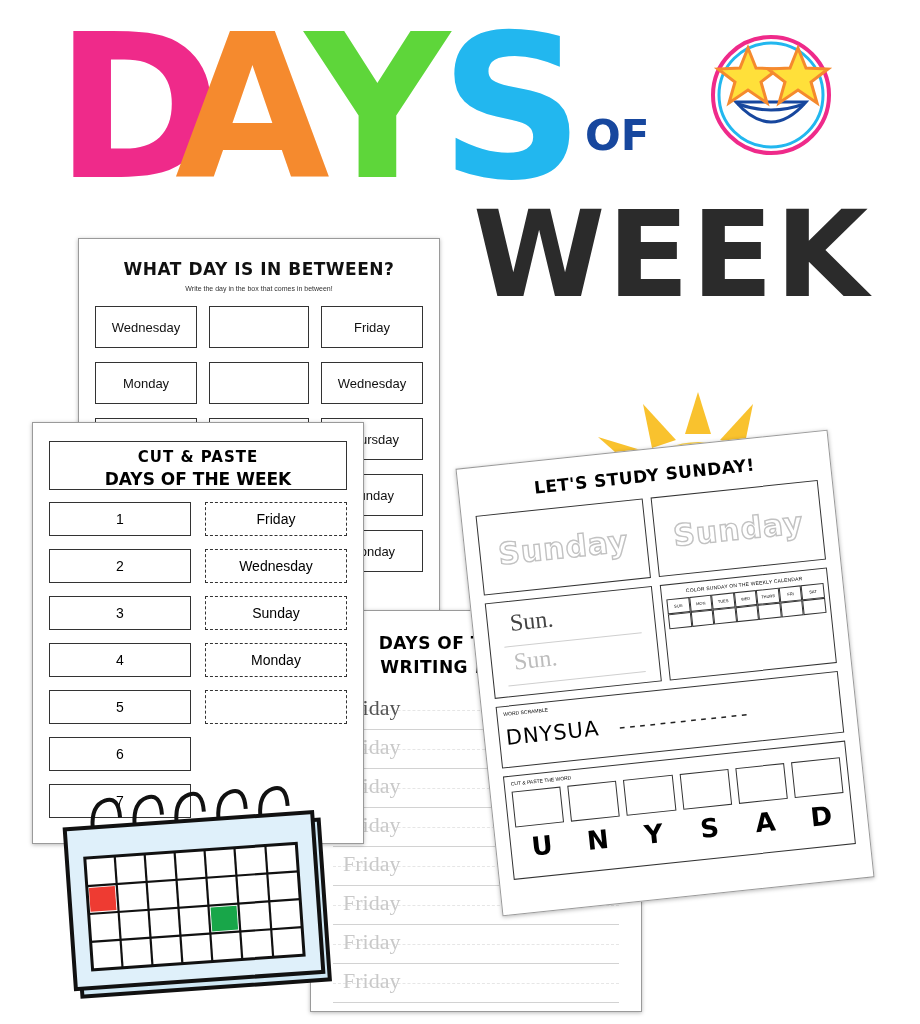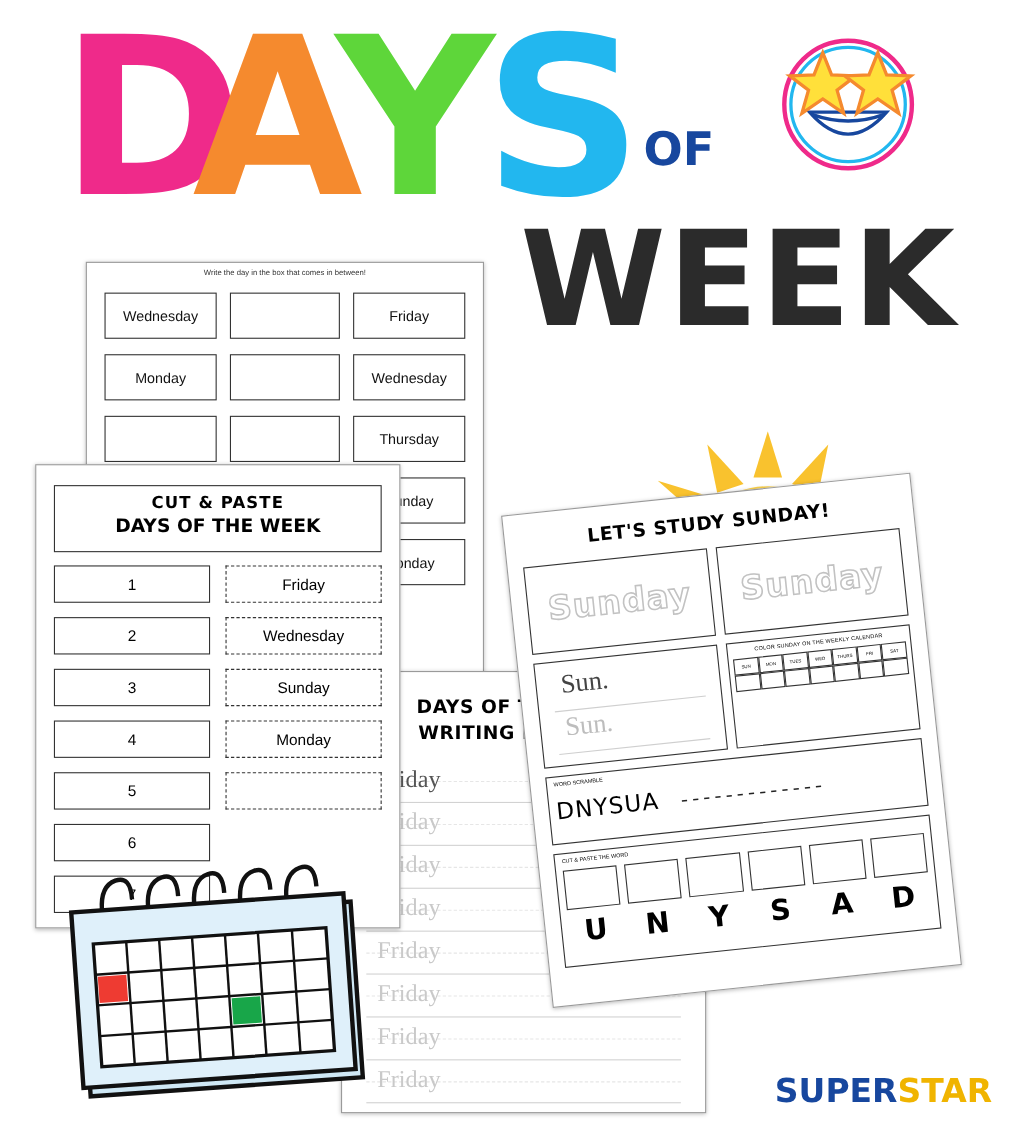--- a/index.html
+++ b/index.html
@@ -24,21 +24,21 @@
   
   .sheet1{left:78px;top:238px;width:360px;height:600px;}
   .s1-title{text-align:center;font-family:"DejaVu Sans",sans-serif;font-weight:bold;font-size:17px;letter-spacing:.5px;margin-top:20px;color:#111;}
   .s1-sub{text-align:center;font-size:7px;color:#333;margin-top:6px;}
   .s1-row{display:flex;justify-content:space-between;padding:0 16px;margin-top:14px;}
   .s1-box{border:1px solid #333;height:40px;width:100px;display:flex;align-items:center;justify-content:center;font-size:13px;color:#111;}
   .s1-box.blank{width:98px;}
 
   
   .sheet2{left:32px;top:422px;width:330px;height:420px;}
-  .s2-head{border:1px solid #333;margin:18px 16px 0 16px;padding:6px 0 12px 0;text-align:center;}
+  .s2-head{border:1px solid #333;margin:18px 16px 0 16px;padding:6px 0 0 0;text-align:center;}
   .s2-head .t1{font-family:"DejaVu Sans",sans-serif;font-size:15px;font-weight:bold;letter-spacing:1px;}
   .s2-head .t2{font-family:"DejaVu Sans",sans-serif;font-size:17px;font-weight:bold;margin-top:3px;}
   .s2-body{display:flex;margin:12px 16px 0 16px;gap:14px;}
   .s2-col{flex:1;}
   .s2-num{border:1px solid #333;height:32px;display:flex;align-items:center;justify-content:center;font-size:14px;margin-bottom:13px;}
   .s2-day{border:1px dashed #333;height:32px;display:flex;align-items:center;justify-content:center;font-size:14px;margin-bottom:13px;}
 
   
   .sheet3{left:310px;top:610px;width:330px;height:400px;}
   .s3-title{font-family:"DejaVu Sans",sans-serif;font-weight:bold;font-size:17px;text-align:center;margin-top:22px;letter-spacing:.5px;}
@@ -115,20 +115,21 @@
     <polygon points="205,12 172,48 196,56"></polygon>
     <polygon points="50,45 106,62 92,82"></polygon>
     <polygon points="250,45 194,62 208,82"></polygon>
     <polygon points="18,95 88,86 86,108"></polygon>
     <polygon points="282,95 212,86 214,108"></polygon>
   </g>
   <circle cx="150" cy="130" r="80" fill="#fcd34d"></circle>
 </svg>
 
 <div class="sheet sheet1">
+  <div class="s1-title">WHAT DAY IS IN BETWEEN?</div>
   <div class="s1-sub">Write the day in the box that comes in between!</div>
 
   <div class="s1-row">
     <div class="s1-box">Wednesday</div>
     <div class="s1-box blank"></div>
     <div class="s1-box">Friday</div>
   </div>
   <div class="s1-row">
     <div class="s1-box">Monday</div>
     <div class="s1-box blank"></div>
@@ -308,14 +309,13 @@
       <path d="M40 50 q0 -22 14 -26 q14 -4 14 18"></path>
       <path d="M82 50 q0 -22 14 -26 q14 -4 14 18"></path>
       <path d="M124 50 q0 -22 14 -26 q14 -4 14 18"></path>
       <path d="M166 50 q0 -22 14 -26 q14 -4 14 18"></path>
       <path d="M208 50 q0 -22 14 -26 q14 -4 14 18"></path>
     </g>
   </g>
 </svg>
 
 <div class="logo">
-  <div class="l1"><span style="color:#17479e">SUPER</span><span style="color:#f0b400">STAR</span></div>
 </div>
 
 </body></html>

